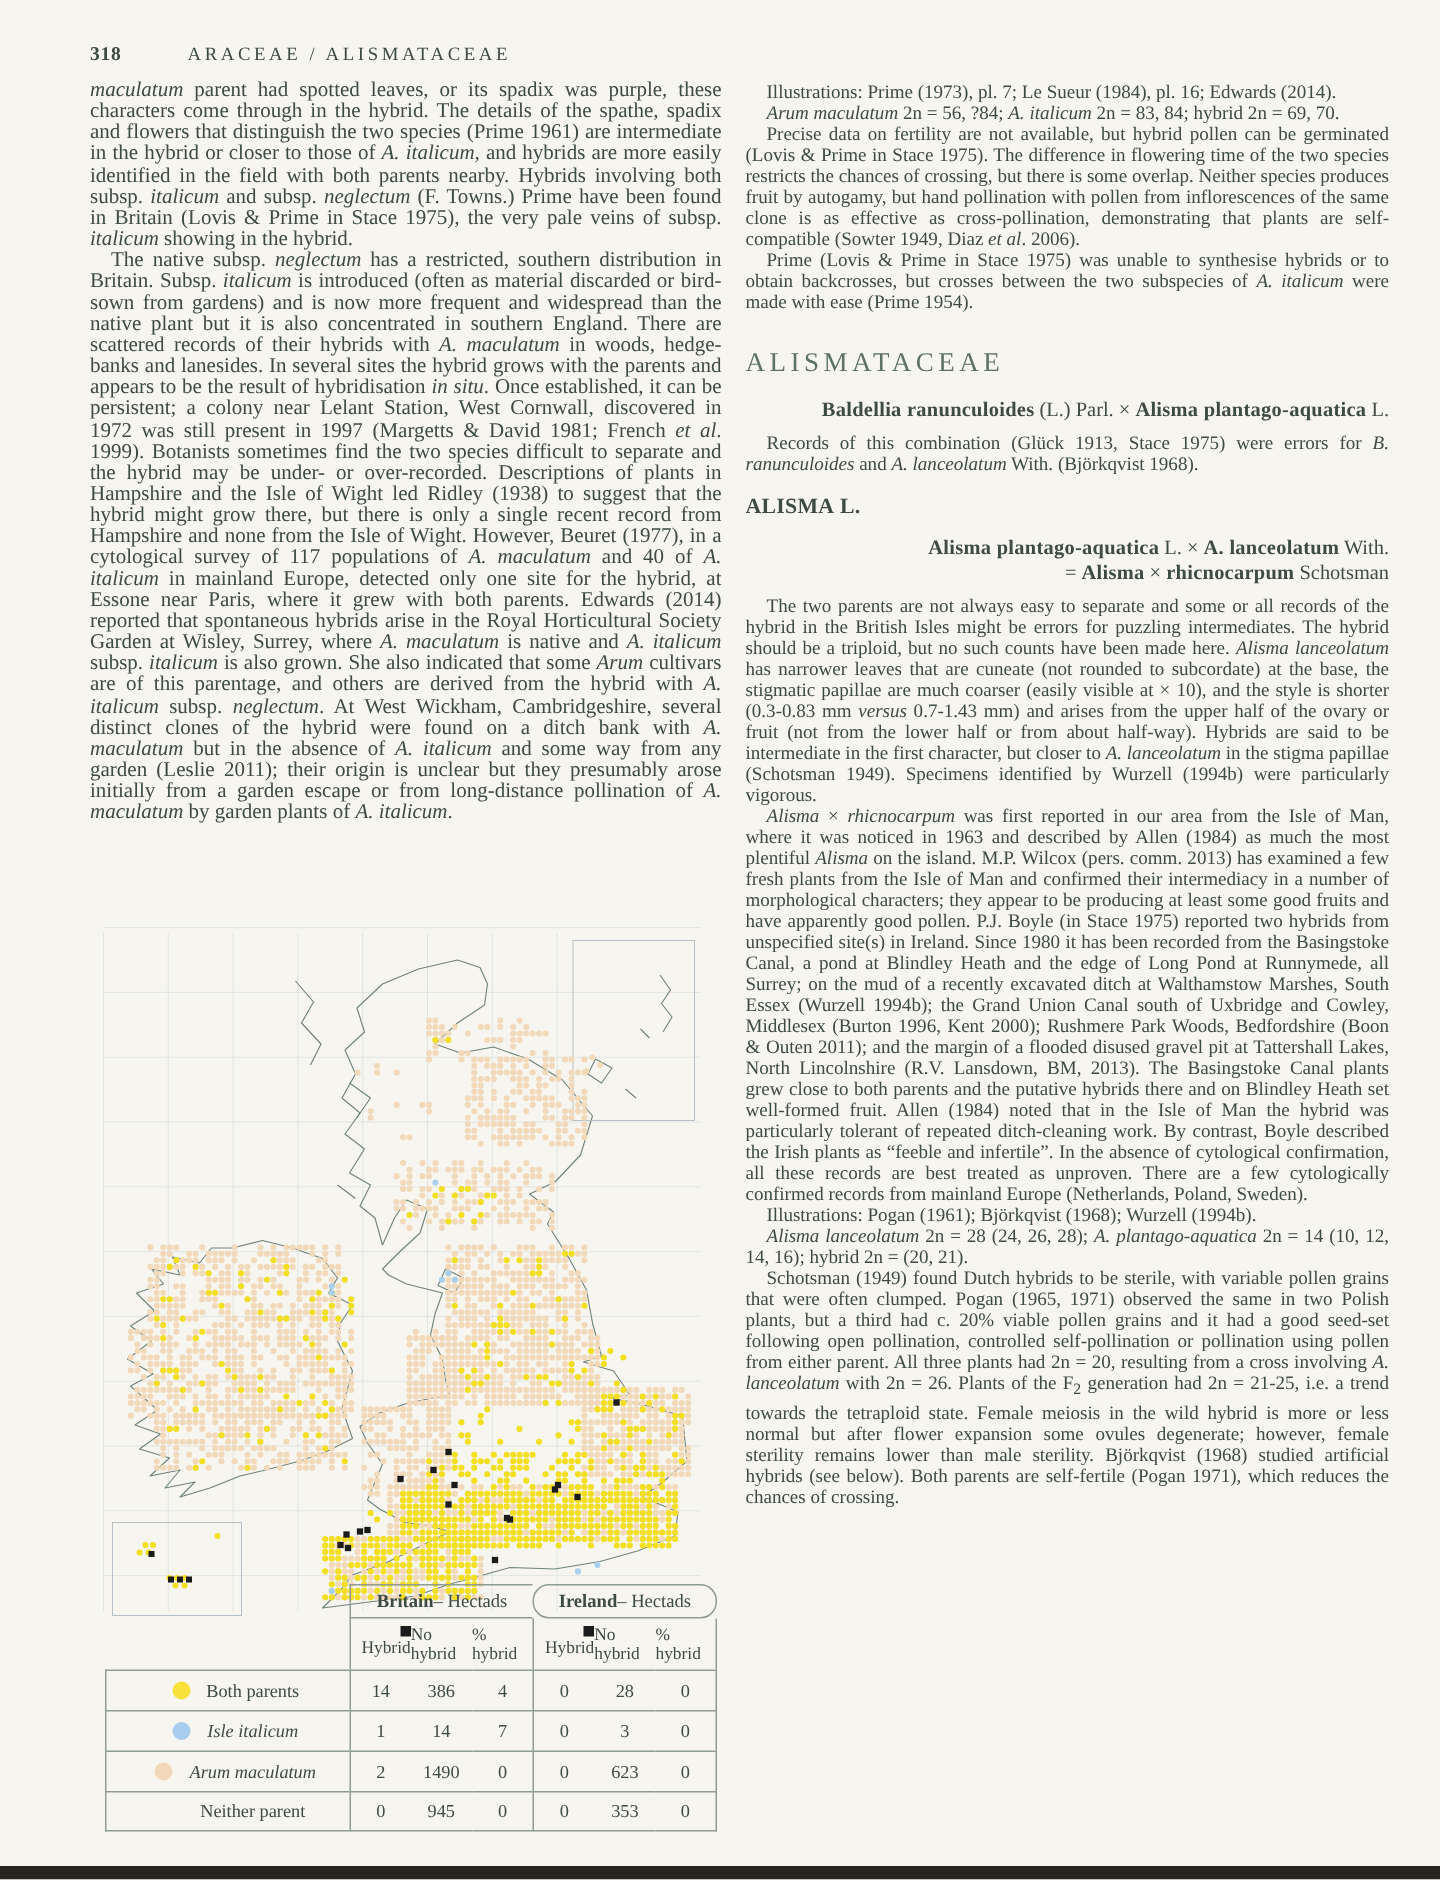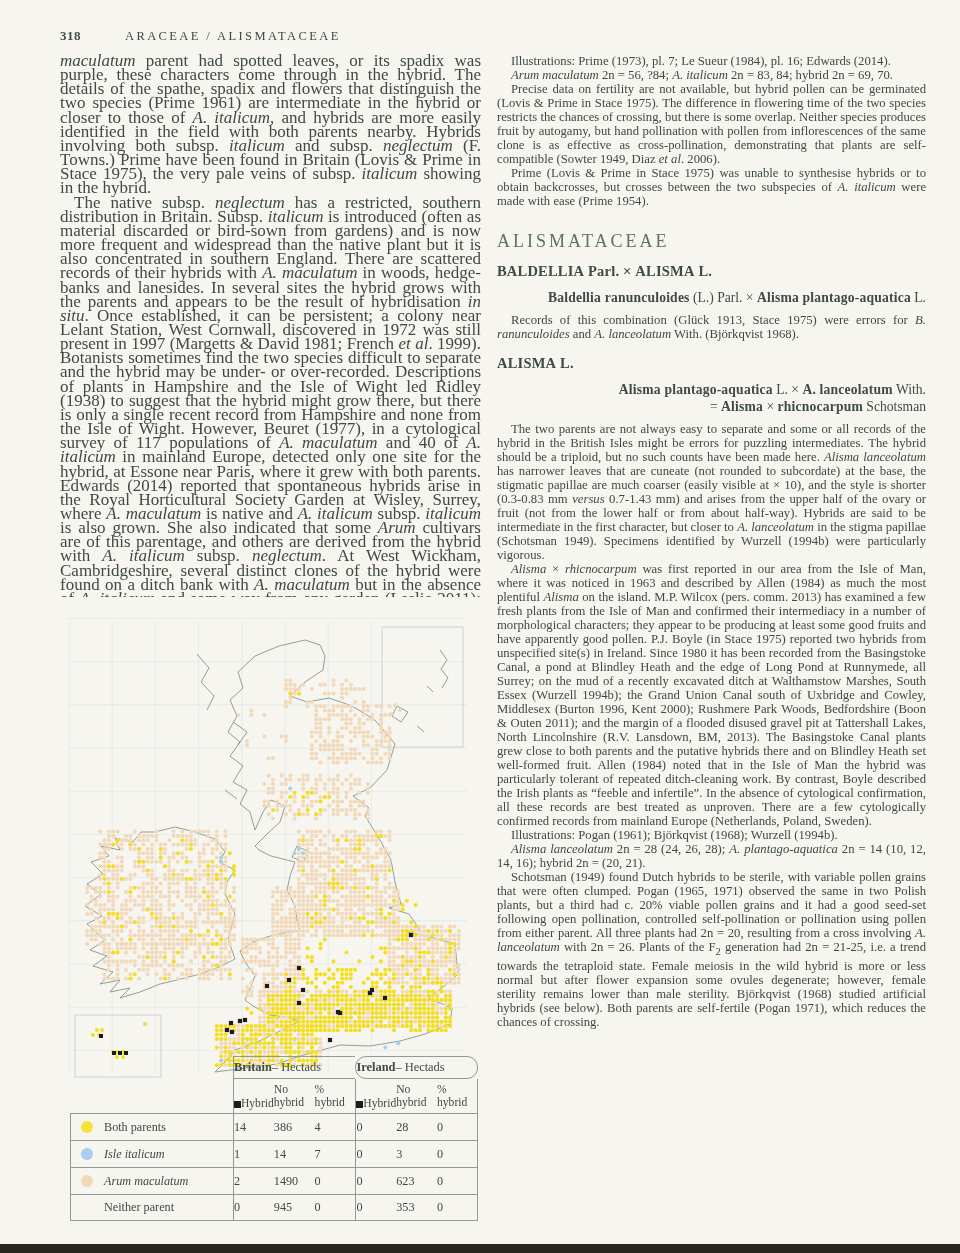--- a/index.html
+++ b/index.html
@@ -8,21 +8,21 @@
     width:960px;height:1253px;position:relative;overflow:hidden;
     background:#f6f5ef;
     font-family:"Liberation Serif","DejaVu Serif",serif;
     color:var(--ink);
   }
   .page-header{position:absolute;left:60px;top:28px;font-size:13px;letter-spacing:.5px;}
   .page-number{font-weight:700;}
   .running-head{margin-left:44px;letter-spacing:2.4px;font-size:12.5px;}
   #left-text{
     position:absolute;left:60px;top:54px;width:421px;height:543px;overflow:hidden;
-    text-align:justify;font-size:17px;line-height:14.15px;
+    text-align:justify;font-size:14px;line-height:14.15px;
   }
   #right-col{
     position:absolute;left:497px;top:54px;width:429px;height:1140px;overflow:hidden;
     text-align:justify;font-size:12.7px;line-height:14.0px;
   }
   .para{margin:0;text-indent:14px;}
   .para.noindent{text-indent:0;}
   .family-heading{
     font-size:18px;letter-spacing:3px;color:#5d7165;font-weight:400;
     margin:26px 0 16px;text-align:left;text-indent:0;
@@ -30,34 +30,34 @@
   .genus-heading{font-size:14.5px;font-weight:700;margin:15px 0 9px;text-align:left;letter-spacing:.2px;}
   .species-heading{font-size:13.6px;font-weight:400;margin:11px 0 7px;text-align:right;line-height:17px;}
   .species-heading b{letter-spacing:.2px;}
   #dist-map{position:absolute;left:57px;top:594px;pointer-events:none;}
   
   #hectad-table{
     position:absolute;left:70px;top:1056px;width:408px;
     display:grid;grid-template-columns:163px repeat(6,40.8px);
     grid-auto-rows:auto;font-size:12.2px;color:var(--ink);
   }
-  .tc{display:flex;align-items:center;box-sizing:border-box;}
+  .tc{display:flex;align-items:center;justify-content:center;box-sizing:border-box;}
   .ghost{border:none;}
   .gh{
     height:23px;border-top:1px solid var(--bd);border-bottom:1px solid var(--bd);
     border-left:1px solid var(--bd);font-size:12.4px;
   }
   .gh.last{border-right:1px solid var(--bd);}
   .ch{height:34px;align-items:flex-end;padding-bottom:4px;font-size:11.6px;}
   .ch.gstart{border-left:1px solid var(--bd);}
   .ch.last{border-right:1px solid var(--bd);}
-  .ch.hyb{flex-direction:row;justify-content:center;line-height:12px;padding-bottom:3px;}
+  .ch.hyb{flex-direction:column;justify-content:center;line-height:12px;padding-bottom:3px;}
   .ch .sq{width:7px;height:7px;background:#1c1c1c;margin-bottom:2px;}
   .bc{height:27px;border-top:1px solid var(--bd);}
-  .bc.c0{border-left:1px solid var(--bd);justify-content:flex-start;padding-left:10px;}
+  .bc.c0{border-left:1px solid var(--bd);justify-content:center;padding-left:10px;}
   .bc.gstart{border-left:1px solid var(--bd);}
   .bc.last{border-right:1px solid var(--bd);}
   .bc.bottom{border-bottom:1px solid var(--bd);}
   .legend-dot{display:inline-block;width:12px;height:12px;border-radius:50%;margin-right:11px;flex:0 0 auto;}
   .legend-dot.empty{background:transparent;}
   .row-label{white-space:nowrap;}
   .row-label.it{font-style:italic;}
   #bottom-strip{position:absolute;left:0;bottom:0;width:100%;height:9px;background:#26261f;}
 </style>
 </head>
@@ -71,21 +71,20 @@
     <p class="para noindent"><i>maculatum</i> parent had spotted leaves, or its spadix was purple, these characters come through in the hybrid. The details of the spathe, spadix and flowers that distinguish the two species (Prime 1961) are intermediate in the hybrid or closer to those of <i>A. italicum</i>, and hybrids are more easily identified in the field with both parents nearby. Hybrids involving both subsp. <i>italicum</i> and subsp. <i>neglectum</i> (F. Towns.) Prime have been found in Britain (Lovis &amp; Prime in Stace 1975), the very pale veins of subsp. <i>italicum</i> showing in the hybrid.</p>
     <p class="para">The native subsp. <i>neglectum</i> has a restricted, southern distribution in Britain. Subsp. <i>italicum</i> is introduced (often as material discarded or bird-sown from gardens) and is now more frequent and widespread than the native plant but it is also concentrated in southern England. There are scattered records of their hybrids with <i>A. maculatum</i> in woods, hedge-banks and lanesides. In several sites the hybrid grows with the parents and appears to be the result of hybridisation <i>in situ</i>. Once established, it can be persistent; a colony near Lelant Station, West Cornwall, discovered in 1972 was still present in 1997 (Margetts &amp; David 1981; French <i>et al</i>. 1999). Botanists sometimes find the two species difficult to separate and the hybrid may be under- or over-recorded. Descriptions of plants in Hampshire and the Isle of Wight led Ridley (1938) to suggest that the hybrid might grow there, but there is only a single recent record from Hampshire and none from the Isle of Wight. However, Beuret (1977), in a cytological survey of 117 populations of <i>A. maculatum</i> and 40 of <i>A. italicum</i> in mainland Europe, detected only one site for the hybrid, at Essone near Paris, where it grew with both parents. Edwards (2014) reported that spontaneous hybrids arise in the Royal Horticultural Society Garden at Wisley, Surrey, where <i>A. maculatum</i> is native and <i>A. italicum</i> subsp. <i>italicum</i> is also grown. She also indicated that some <i>Arum</i> cultivars are of this parentage, and others are derived from the hybrid with <i>A. italicum</i> subsp. <i>neglectum</i>. At West Wickham, Cambridgeshire, several distinct clones of the hybrid were found on a ditch bank with <i>A. maculatum</i> but in the absence of <i>A. italicum</i> and some way from any garden (Leslie 2011); their origin is unclear but they presumably arose initially from a garden escape or from long-distance pollination of <i>A. maculatum</i> by garden plants of <i>A. italicum</i>.</p>
   </div>
 
 <div id="right-col">
     <p class="para">Illustrations: Prime (1973), pl. 7; Le Sueur (1984), pl. 16; Edwards (2014).</p>
     <p class="para"><i>Arum maculatum</i> 2n = 56, ?84; <i>A. italicum</i> 2n = 83, 84; hybrid 2n = 69, 70.</p>
     <p class="para">Precise data on fertility are not available, but hybrid pollen can be germinated (Lovis &amp; Prime in Stace 1975). The difference in flowering time of the two species restricts the chances of crossing, but there is some overlap. Neither species produces fruit by autogamy, but hand pollination with pollen from inflorescences of the same clone is as effective as cross-pollination, demonstrating that plants are self-compatible (Sowter 1949, Diaz <i>et al</i>. 2006).</p>
     <p class="para">Prime (Lovis &amp; Prime in Stace 1975) was unable to synthesise hybrids or to obtain backcrosses, but crosses between the two subspecies of <i>A. italicum</i> were made with ease (Prime 1954).</p>
     <div class="family-heading">ALISMATACEAE</div>
-    <div class="genus-heading"><b>BALDELLIA</b> Parl. × <b>ALISMA</b> L.</div>
     <div class="species-heading"><b>Baldellia ranunculoides</b> (L.) Parl. × <b>Alisma plantago-aquatica</b> L.</div>
     <p class="para">Records of this combination (Glück 1913, Stace 1975) were errors for <i>B. ranunculoides</i> and <i>A. lanceolatum</i> With. (Björkqvist 1968).</p>
     <div class="genus-heading"><b>ALISMA</b> L.</div>
     <div class="species-heading"><b>Alisma plantago-aquatica</b> L. × <b>A. lanceolatum</b> With.<br>= <b>Alisma</b> × <b>rhicnocarpum</b> Schotsman</div>
     <p class="para">The two parents are not always easy to separate and some or all records of the hybrid in the British Isles might be errors for puzzling intermediates. The hybrid should be a triploid, but no such counts have been made here. <i>Alisma lanceolatum</i> has narrower leaves that are cuneate (not rounded to subcordate) at the base, the stigmatic papillae are much coarser (easily visible at × 10), and the style is shorter (0.3-0.83 mm <i>versus</i> 0.7-1.43 mm) and arises from the upper half of the ovary or fruit (not from the lower half or from about half-way). Hybrids are said to be intermediate in the first character, but closer to <i>A. lanceolatum</i> in the stigma papillae (Schotsman 1949). Specimens identified by Wurzell (1994b) were particularly vigorous.</p>
     <p class="para"><i>Alisma</i> × <i>rhicnocarpum</i> was first reported in our area from the Isle of Man, where it was noticed in 1963 and described by Allen (1984) as much the most plentiful <i>Alisma</i> on the island. M.P. Wilcox (pers. comm. 2013) has examined a few fresh plants from the Isle of Man and confirmed their intermediacy in a number of morphological characters; they appear to be producing at least some good fruits and have apparently good pollen. P.J. Boyle (in Stace 1975) reported two hybrids from unspecified site(s) in Ireland. Since 1980 it has been recorded from the Basingstoke Canal, a pond at Blindley Heath and the edge of Long Pond at Runnymede, all Surrey; on the mud of a recently excavated ditch at Walthamstow Marshes, South Essex (Wurzell 1994b); the Grand Union Canal south of Uxbridge and Cowley, Middlesex (Burton 1996, Kent 2000); Rushmere Park Woods, Bedfordshire (Boon &amp; Outen 2011); and the margin of a flooded disused gravel pit at Tattershall Lakes, North Lincolnshire (R.V. Lansdown, BM, 2013). The Basingstoke Canal plants grew close to both parents and the putative hybrids there and on Blindley Heath set well-formed fruit. Allen (1984) noted that in the Isle of Man the hybrid was particularly tolerant of repeated ditch-cleaning work. By contrast, Boyle described the Irish plants as “feeble and infertile”. In the absence of cytological confirmation, all these records are best treated as unproven. There are a few cytologically confirmed records from mainland Europe (Netherlands, Poland, Sweden).</p>
     <p class="para">Illustrations: Pogan (1961); Björkqvist (1968); Wurzell (1994b).</p>
     <p class="para"><i>Alisma lanceolatum</i> 2n = 28 (24, 26, 28); <i>A. plantago-aquatica</i> 2n = 14 (10, 12, 14, 16); hybrid 2n = (20, 21).</p>
     <p class="para">Schotsman (1949) found Dutch hybrids to be sterile, with variable pollen grains that were often clumped. Pogan (1965, 1971) observed the same in two Polish plants, but a third had c. 20% viable pollen grains and it had a good seed-set following open pollination, controlled self-pollination or pollination using pollen from either parent. All three plants had 2n = 20, resulting from a cross involving <i>A. lanceolatum</i> with 2n = 26. Plants of the F<sub>2</sub> generation had 2n = 21-25, i.e. a trend towards the tetraploid state. Female meiosis in the wild hybrid is more or less normal but after flower expansion some ovules degenerate; however, female sterility remains lower than male sterility. Björkqvist (1968) studied artificial hybrids (see below). Both parents are self-fertile (Pogan 1971), which reduces the chances of crossing.</p>
   </div>

